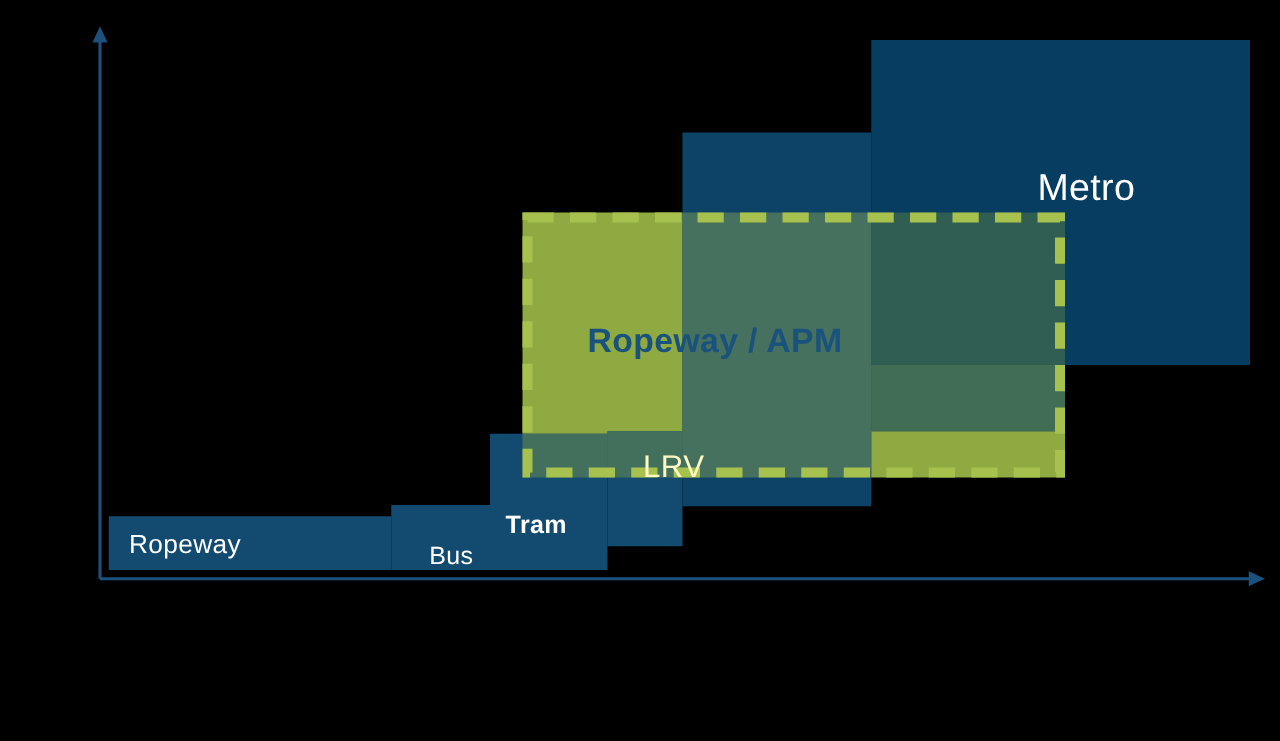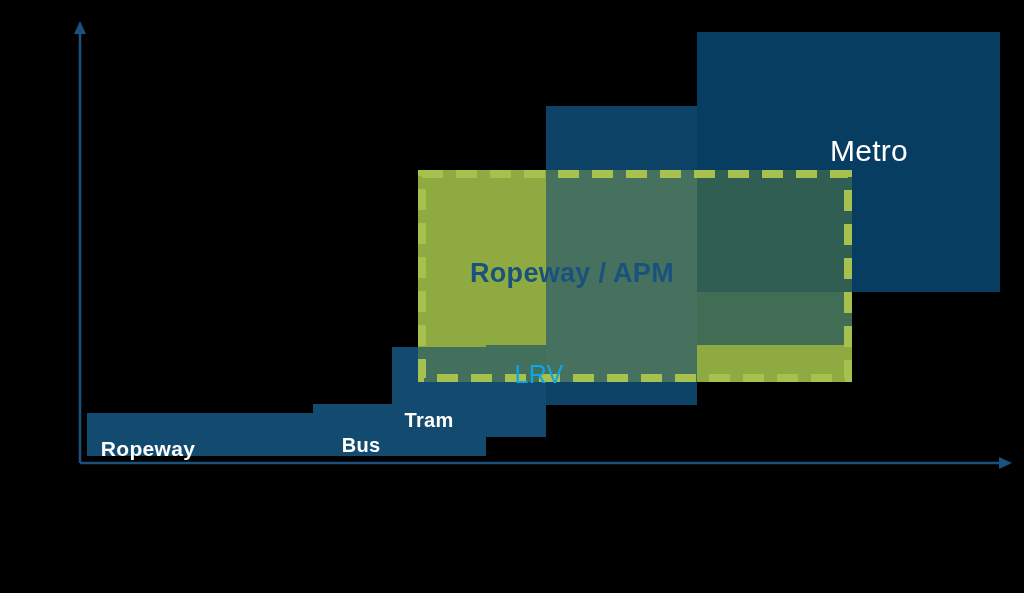--- a/index.html
+++ b/index.html
@@ -46,21 +46,21 @@
 
   <svg class="overlay" width="1024" height="593" viewBox="0 0 1024 593">
     <rect x="422" y="174" width="426" height="204" fill="none" stroke="#A6C14D" stroke-width="8" stroke-dasharray="21 13"></rect>
     <line x1="80" y1="463" x2="80" y2="33" stroke="#1B517C" stroke-width="2.5"></line>
     <polygon points="80,21 74,34 86,34" fill="#1B517C"></polygon>
     <line x1="80" y1="463" x2="1000" y2="463" stroke="#1B517C" stroke-width="2.5"></line>
     <polygon points="1012,463 999,457 999,469" fill="#1B517C"></polygon>
   </svg>
 
   <div class="layer">
-      <div class="lbl" style="left: 148px; top: 436px; font-size: 21px; font-weight: 700; color: rgb(255, 255, 255); margin-top: 12px;">Ropeway</div>
-      <div class="lbl" style="left: 361px; top: 445px; font-size: 20px; font-weight: 700; color: rgb(255, 255, 255);">Bus</div>
+      <div class="lbl" style="left: 148px; top: 436px; font-size: 21px; font-weight: 400; color: rgb(255, 255, 255);">Ropeway</div>
+      <div class="lbl" style="left: 361px; top: 445px; font-size: 20px; font-weight: 400; color: rgb(255, 255, 255);">Bus</div>
       <div class="lbl" style="left: 429px; top: 420px; font-size: 20px; font-weight: 700; color: rgb(255, 255, 255); text-align: center;">Tram</div>
-      <div class="lbl" style="left: 539px; top: 374px; font-size: 25px; font-weight: 400; color: #0ea5e9;">LRV</div>
+      <div class="lbl" style="left: 539px; top: 374px; font-size: 25px; font-weight: 400; color: #fef9c3;">LRV</div>
       <div class="lbl" style="left: 849px; top: 151px; font-size: 30px; font-weight: 400; color: rgb(255, 255, 255); margin-left: 20px;">Metro</div>
       <div class="lbl" style="left: 572px; top: 273px; font-size: 27px; font-weight: 700; color: rgb(26, 82, 126);">Ropeway / APM</div>
     </div>
 
 </div>
 
 </body></html>

